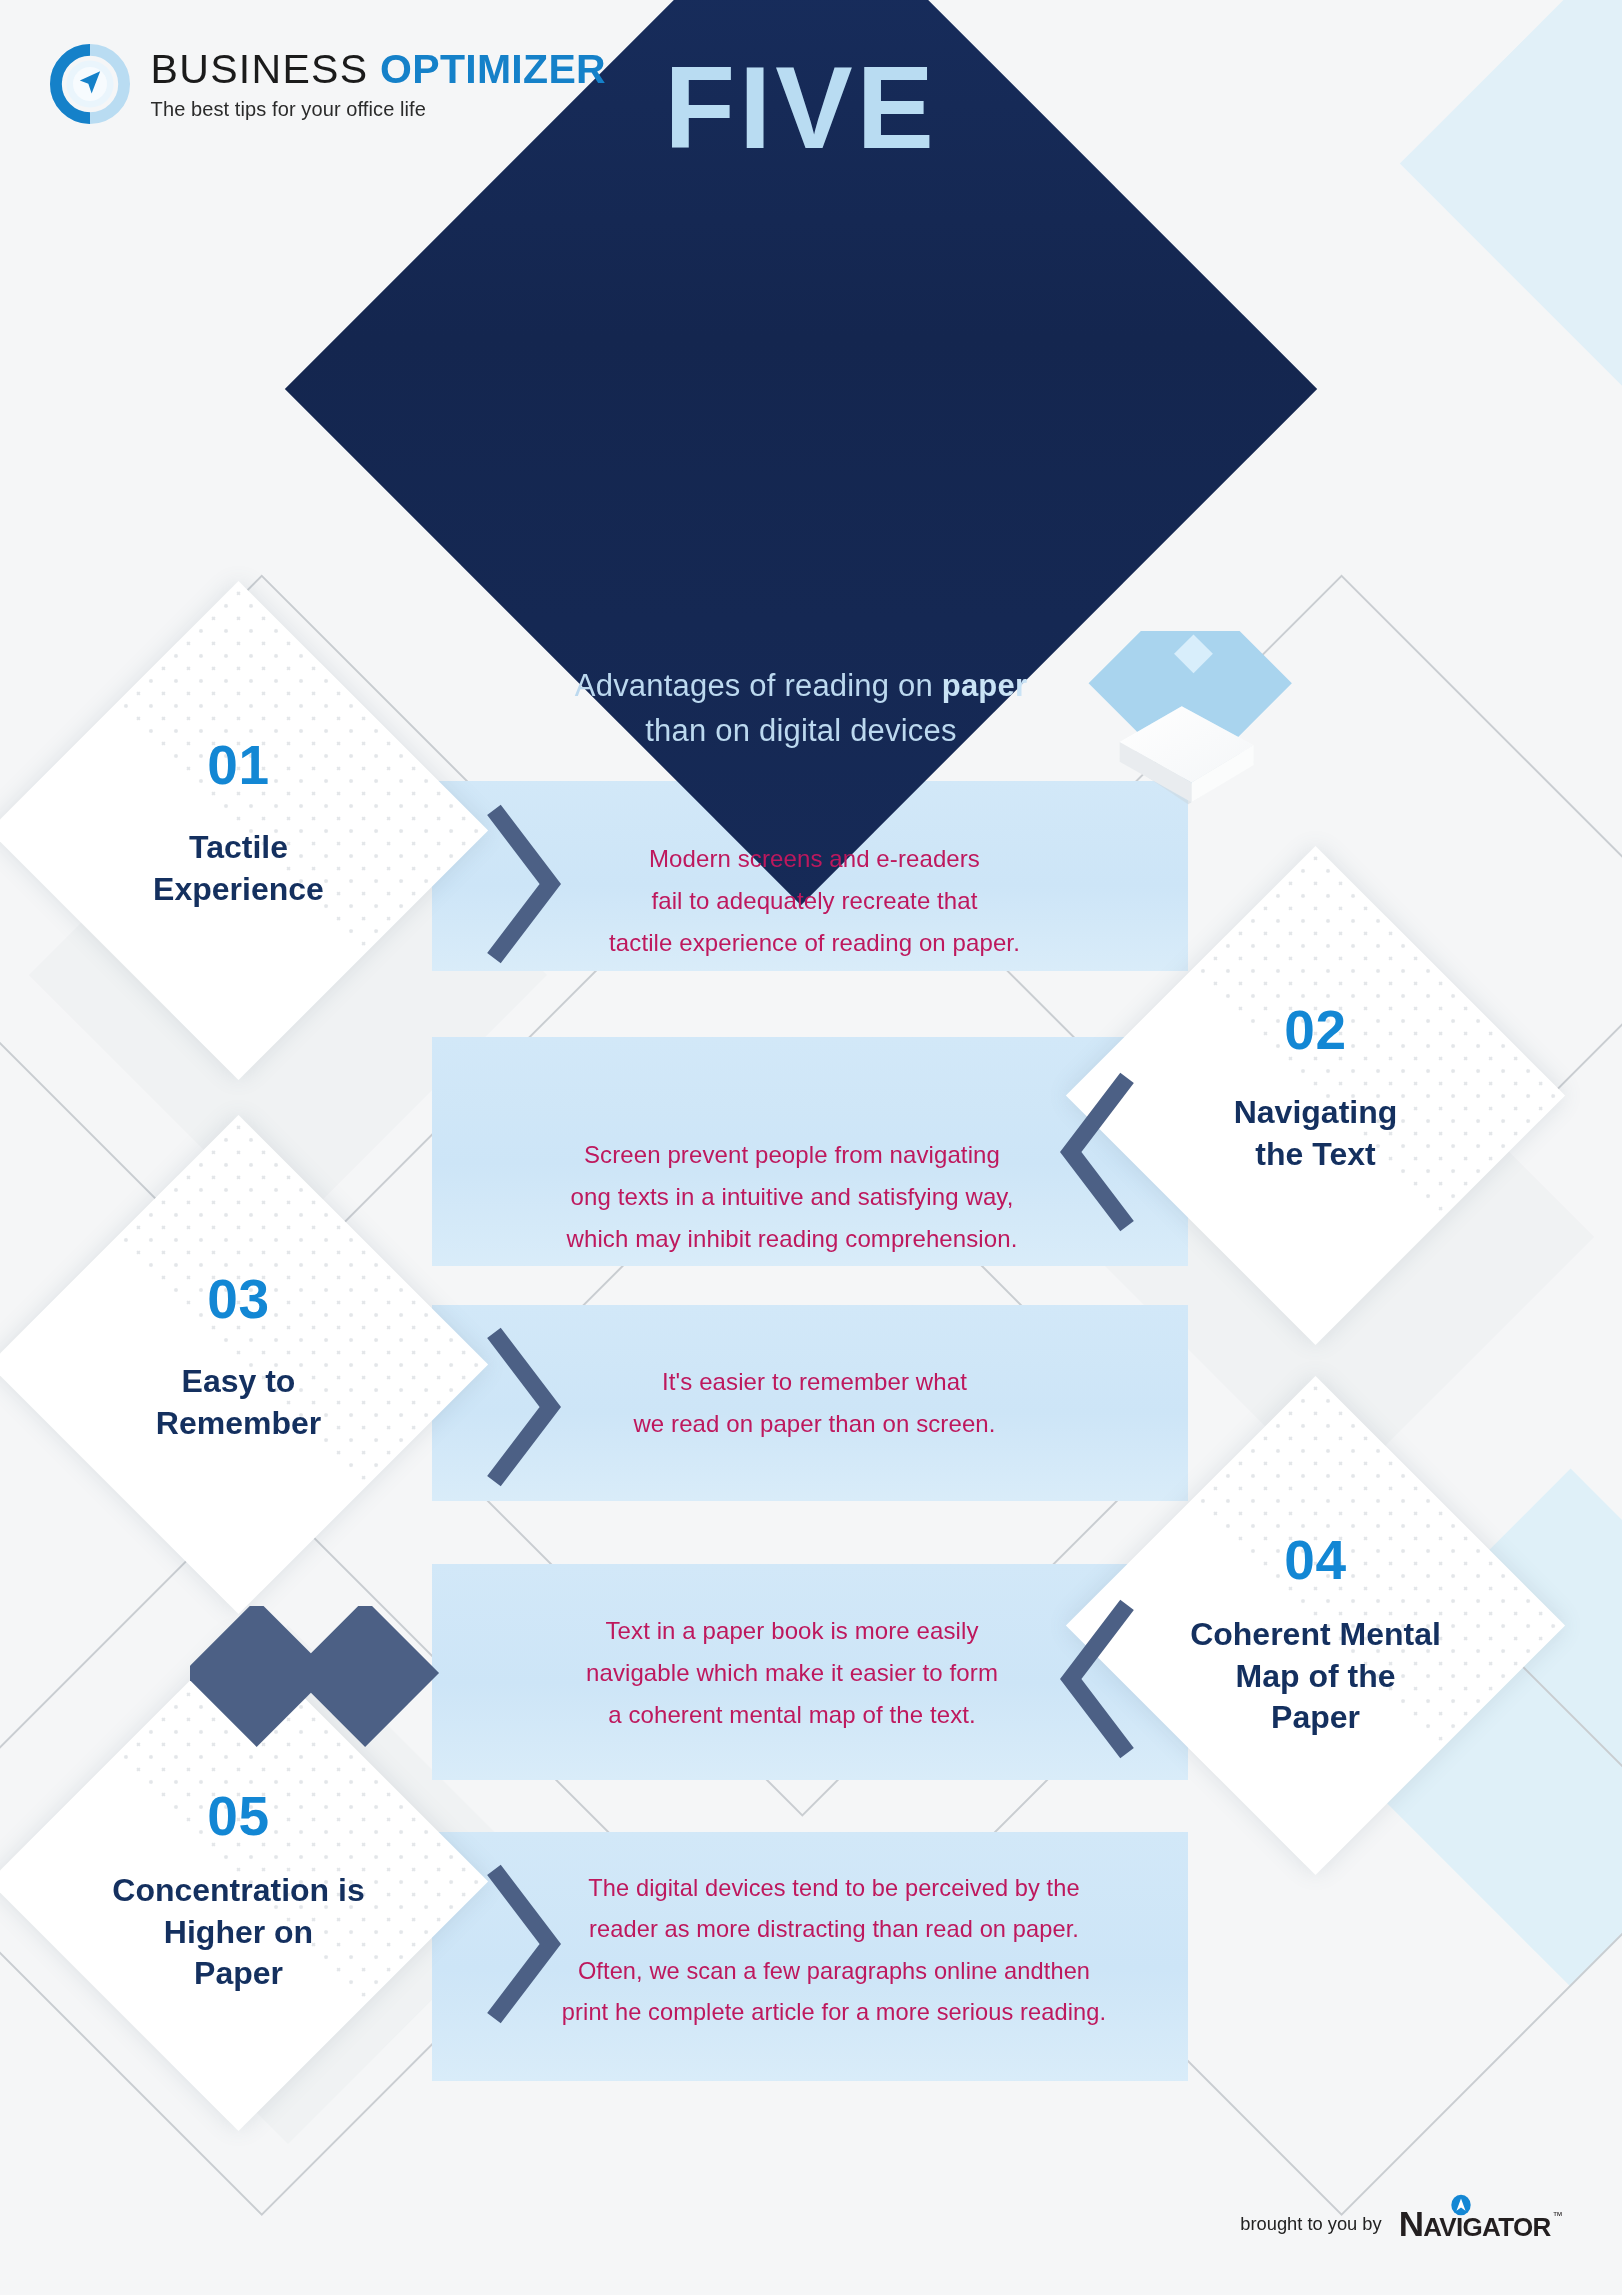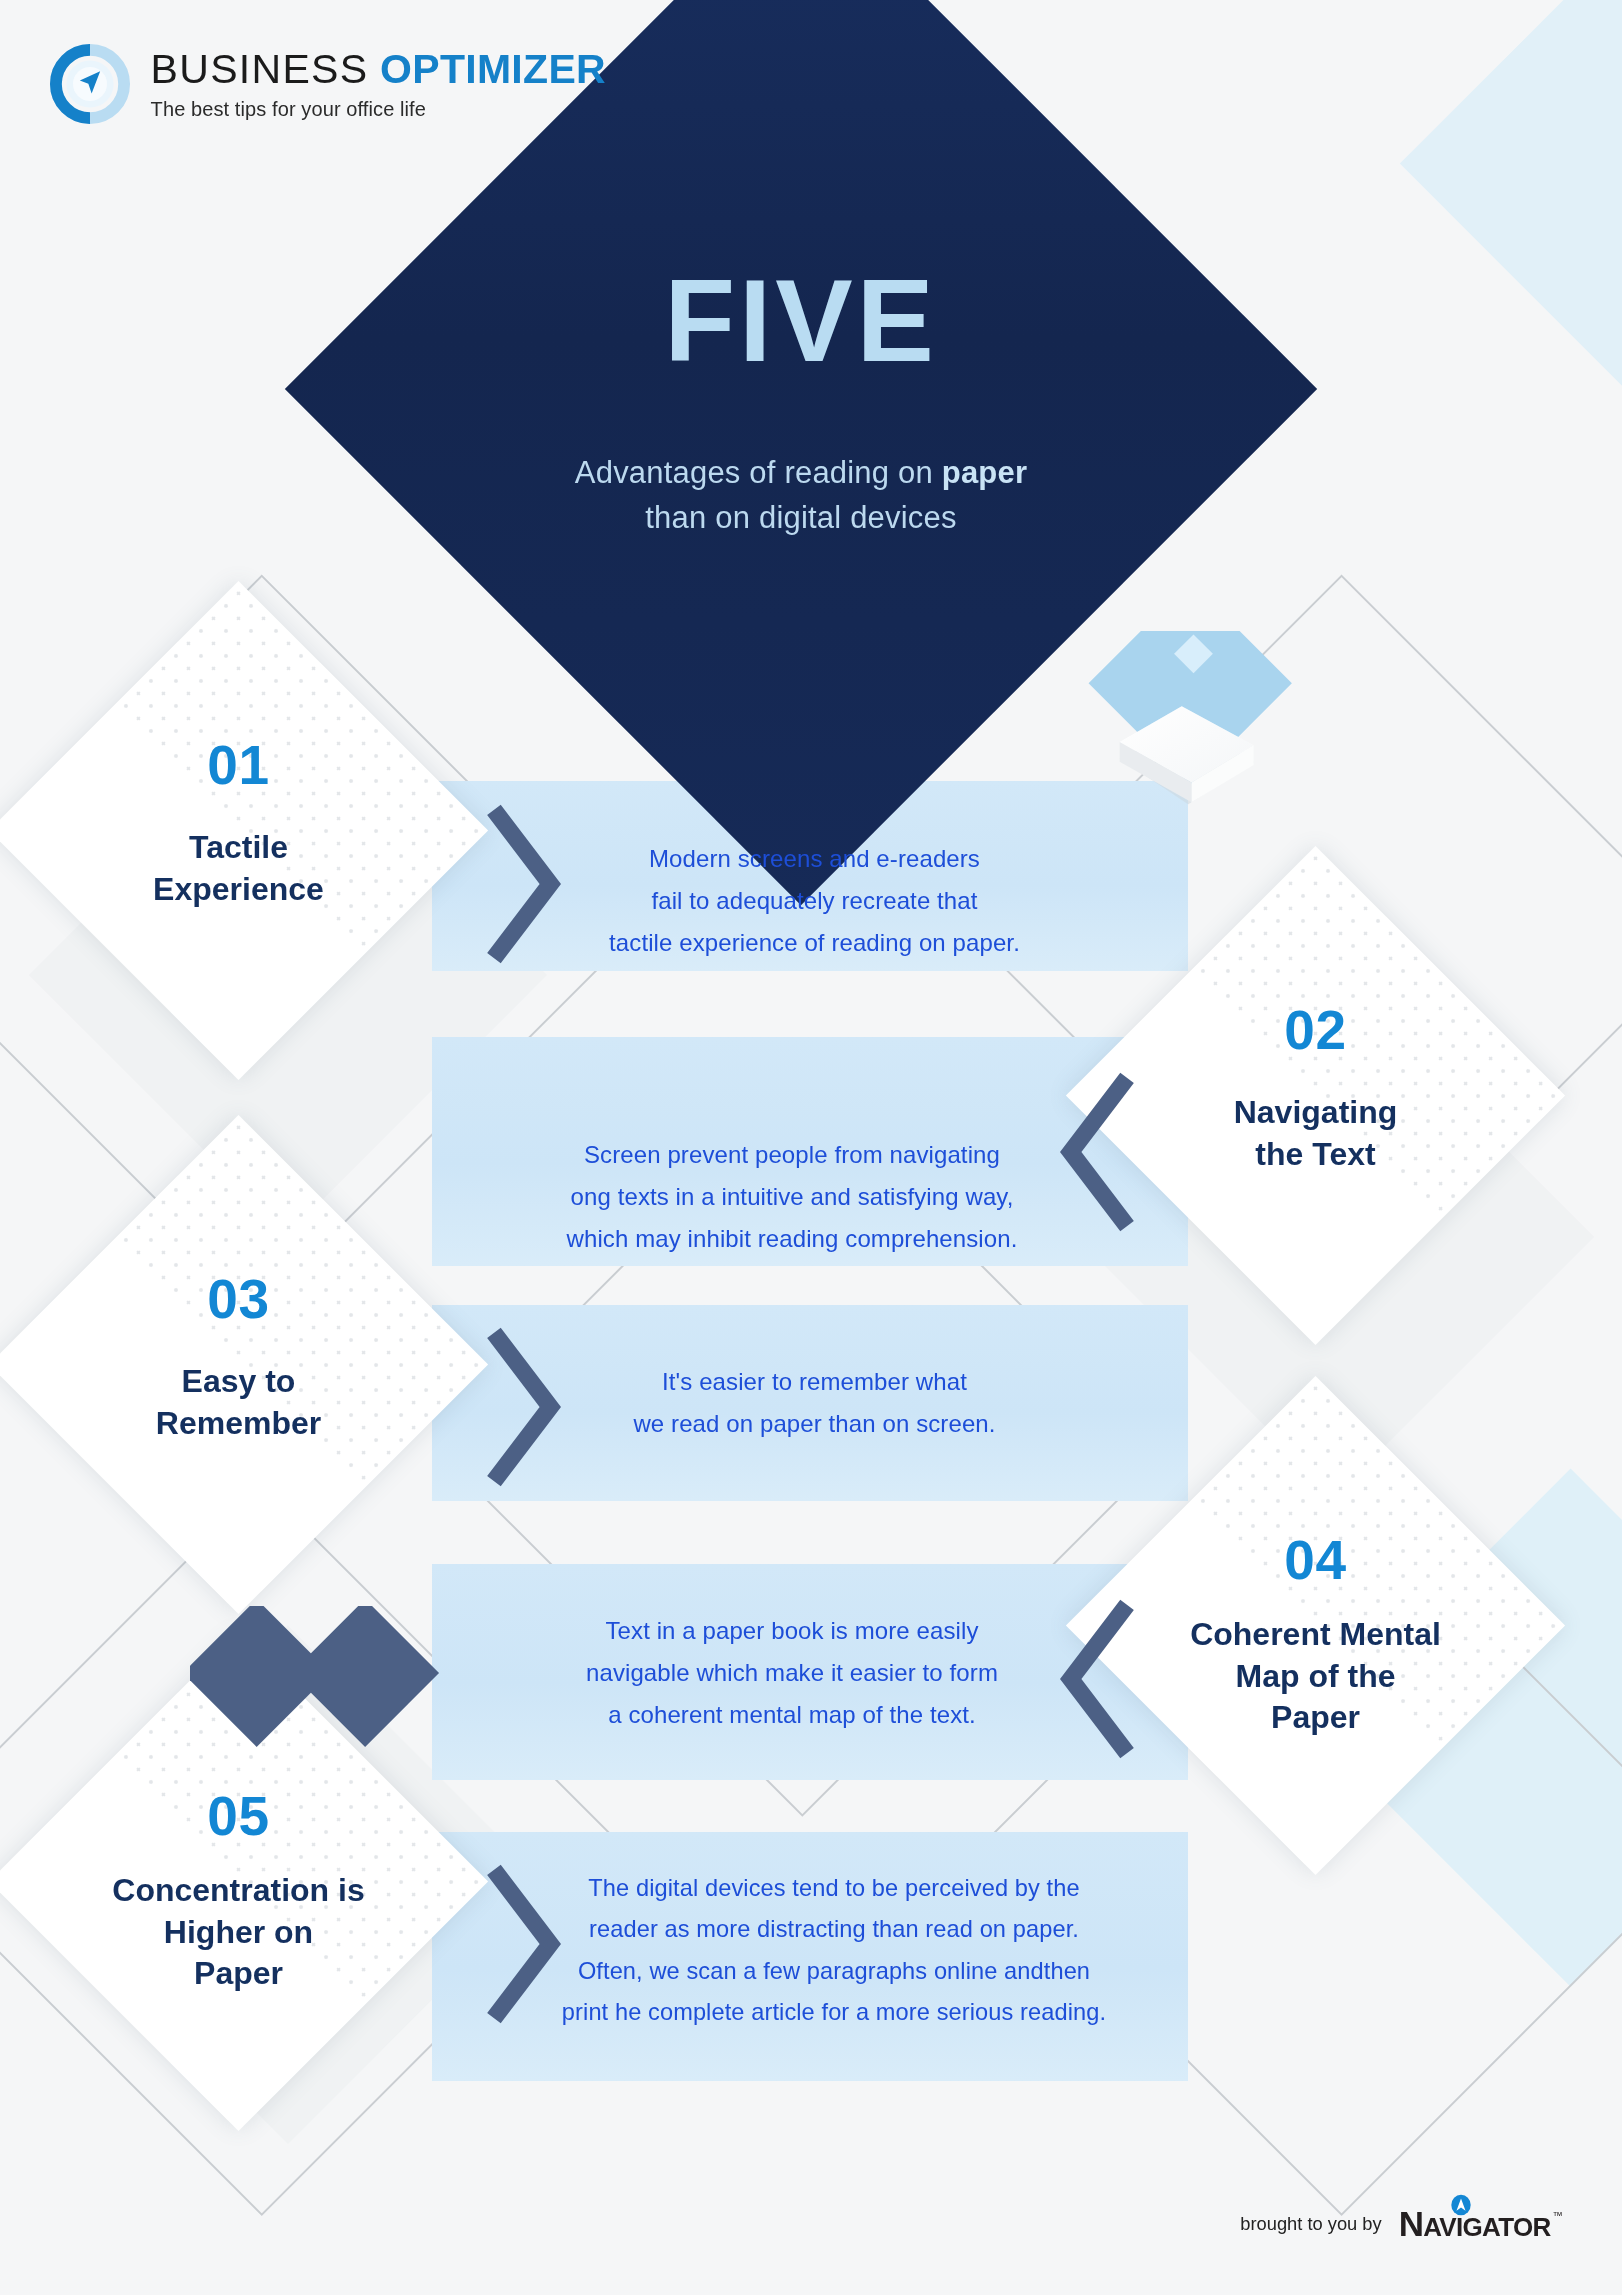--- a/index.html
+++ b/index.html
@@ -42,21 +42,21 @@
     z-index:20;
   }
   .hero-shape{
     position:absolute; inset:0;
     background:linear-gradient(135deg,#182e5f 0%,#14264f 45%,#162a57 100%);
     transform:rotate(45deg);
   }
   .hero-inner{
     position:absolute; inset:0;
     display:flex; flex-direction:column;
-    align-items:center; justify-content:center;
+    align-items:center; justify-content:space-between;
     text-align:center;
     padding-top:26px;
   }
   .hero-num{
     font-size:116px; font-weight:800; color:#b9dcf2;
     letter-spacing:3.9px; line-height:1; margin-bottom:72px;
   }
   .hero-sub{
     font-size:31px; color:#bcd9ef; font-weight:300;
     line-height:1.45; letter-spacing:0.2px;
@@ -103,21 +103,21 @@
   }
   .dia-title.t3{ margin-top:26px; }
 
   
   .chev{ position:absolute; z-index:30; width:79px; height:164px; }
   .chev svg{ display:block; width:100%; height:100%; }
 
   
   .btext{
     position:absolute;
-    font-size:24px; color:#1d4ed8; line-height:1.75;
+    font-size:24px; color:#be185d; line-height:1.75;
     text-align:center; font-weight:400; letter-spacing:0.1px;
     z-index:26;
   }
 
   
   .paperstack{ position:absolute; z-index:28; }
 
   
   .footer{
     position:absolute; right:60px; bottom:54px;

